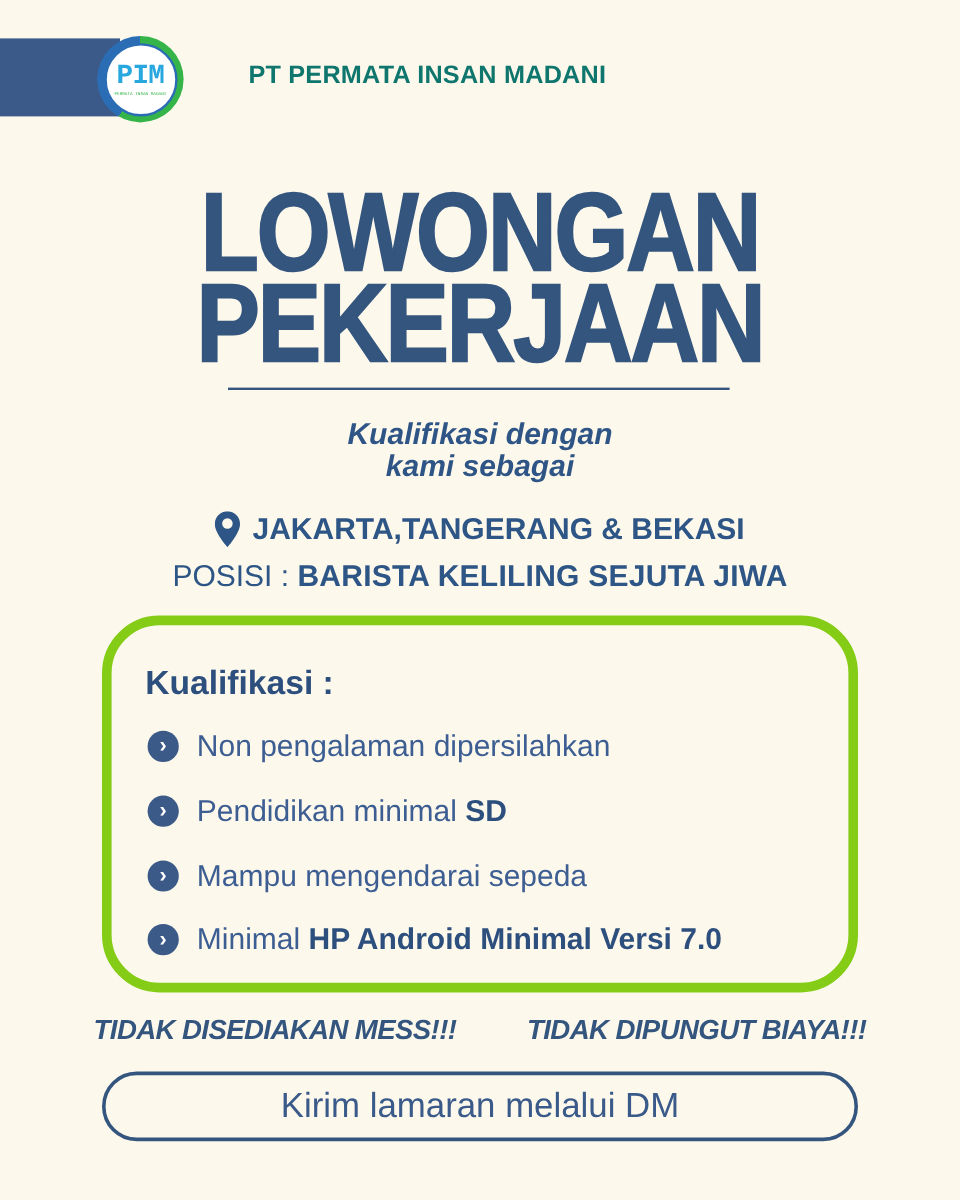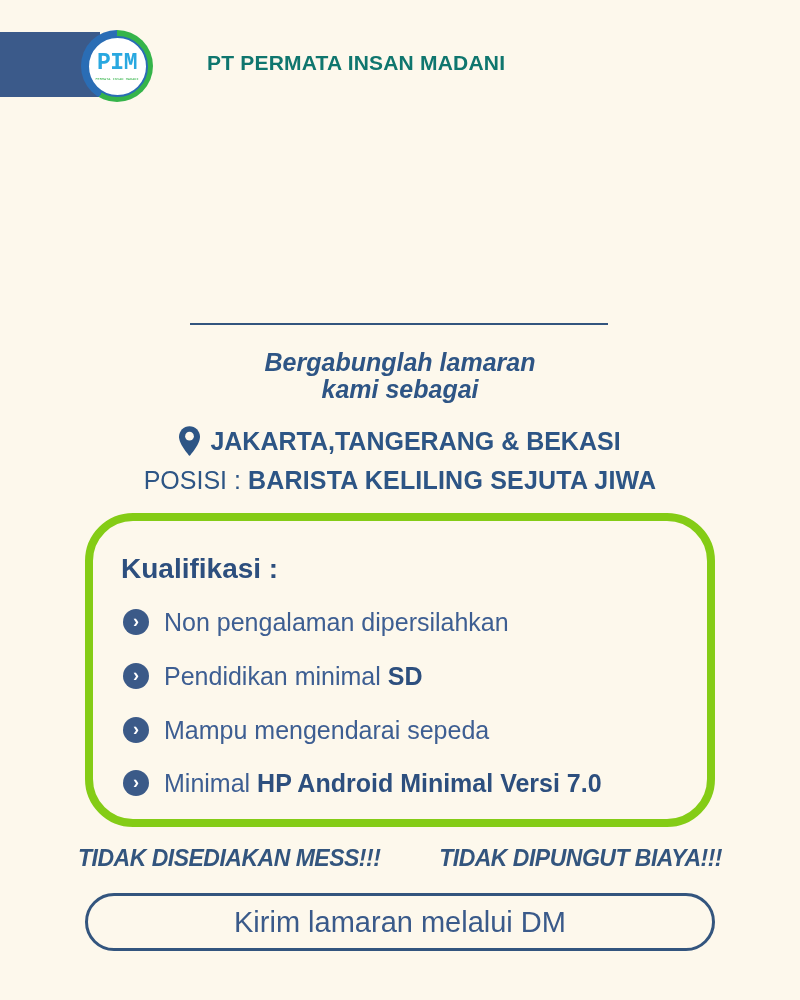--- a/index.html
+++ b/index.html
@@ -85,24 +85,28 @@
 
   <div class="logo">
     <div class="logo-inner">
       <div class="logo-text">PIM</div>
       <div class="logo-sub">PERMATA INSAN MADANI</div>
     </div>
   </div>
 
   <div class="company">PT PERMATA INSAN MADANI</div>
 
+  <div class="title">
+    <div class="title-line">LOWONGAN</div>
+    <div class="title-line">PEKERJAAN</div>
+  </div>
   <div class="title-underline"></div>
 
   <div class="subtitle">
-    <div>Bergabunglah lamaran</div>
+    <div>Kualifikasi dengan</div>
     <div>kami sebagai</div>
   </div>
 
   <div class="location">
     <svg class="pin" viewBox="0 0 24 34" xmlns="http://www.w3.org/2000/svg">
       <path d="M12 0C5.37 0 0 5.37 0 12c0 9 12 22 12 22s12-13 12-22C24 5.37 18.63 0 12 0z" fill="#2d5585"></path>
       <circle cx="12" cy="11.5" r="5" fill="#fdf8ec"></circle>
     </svg>
     <span>JAKARTA,TANGERANG &amp; BEKASI</span>
   </div>

